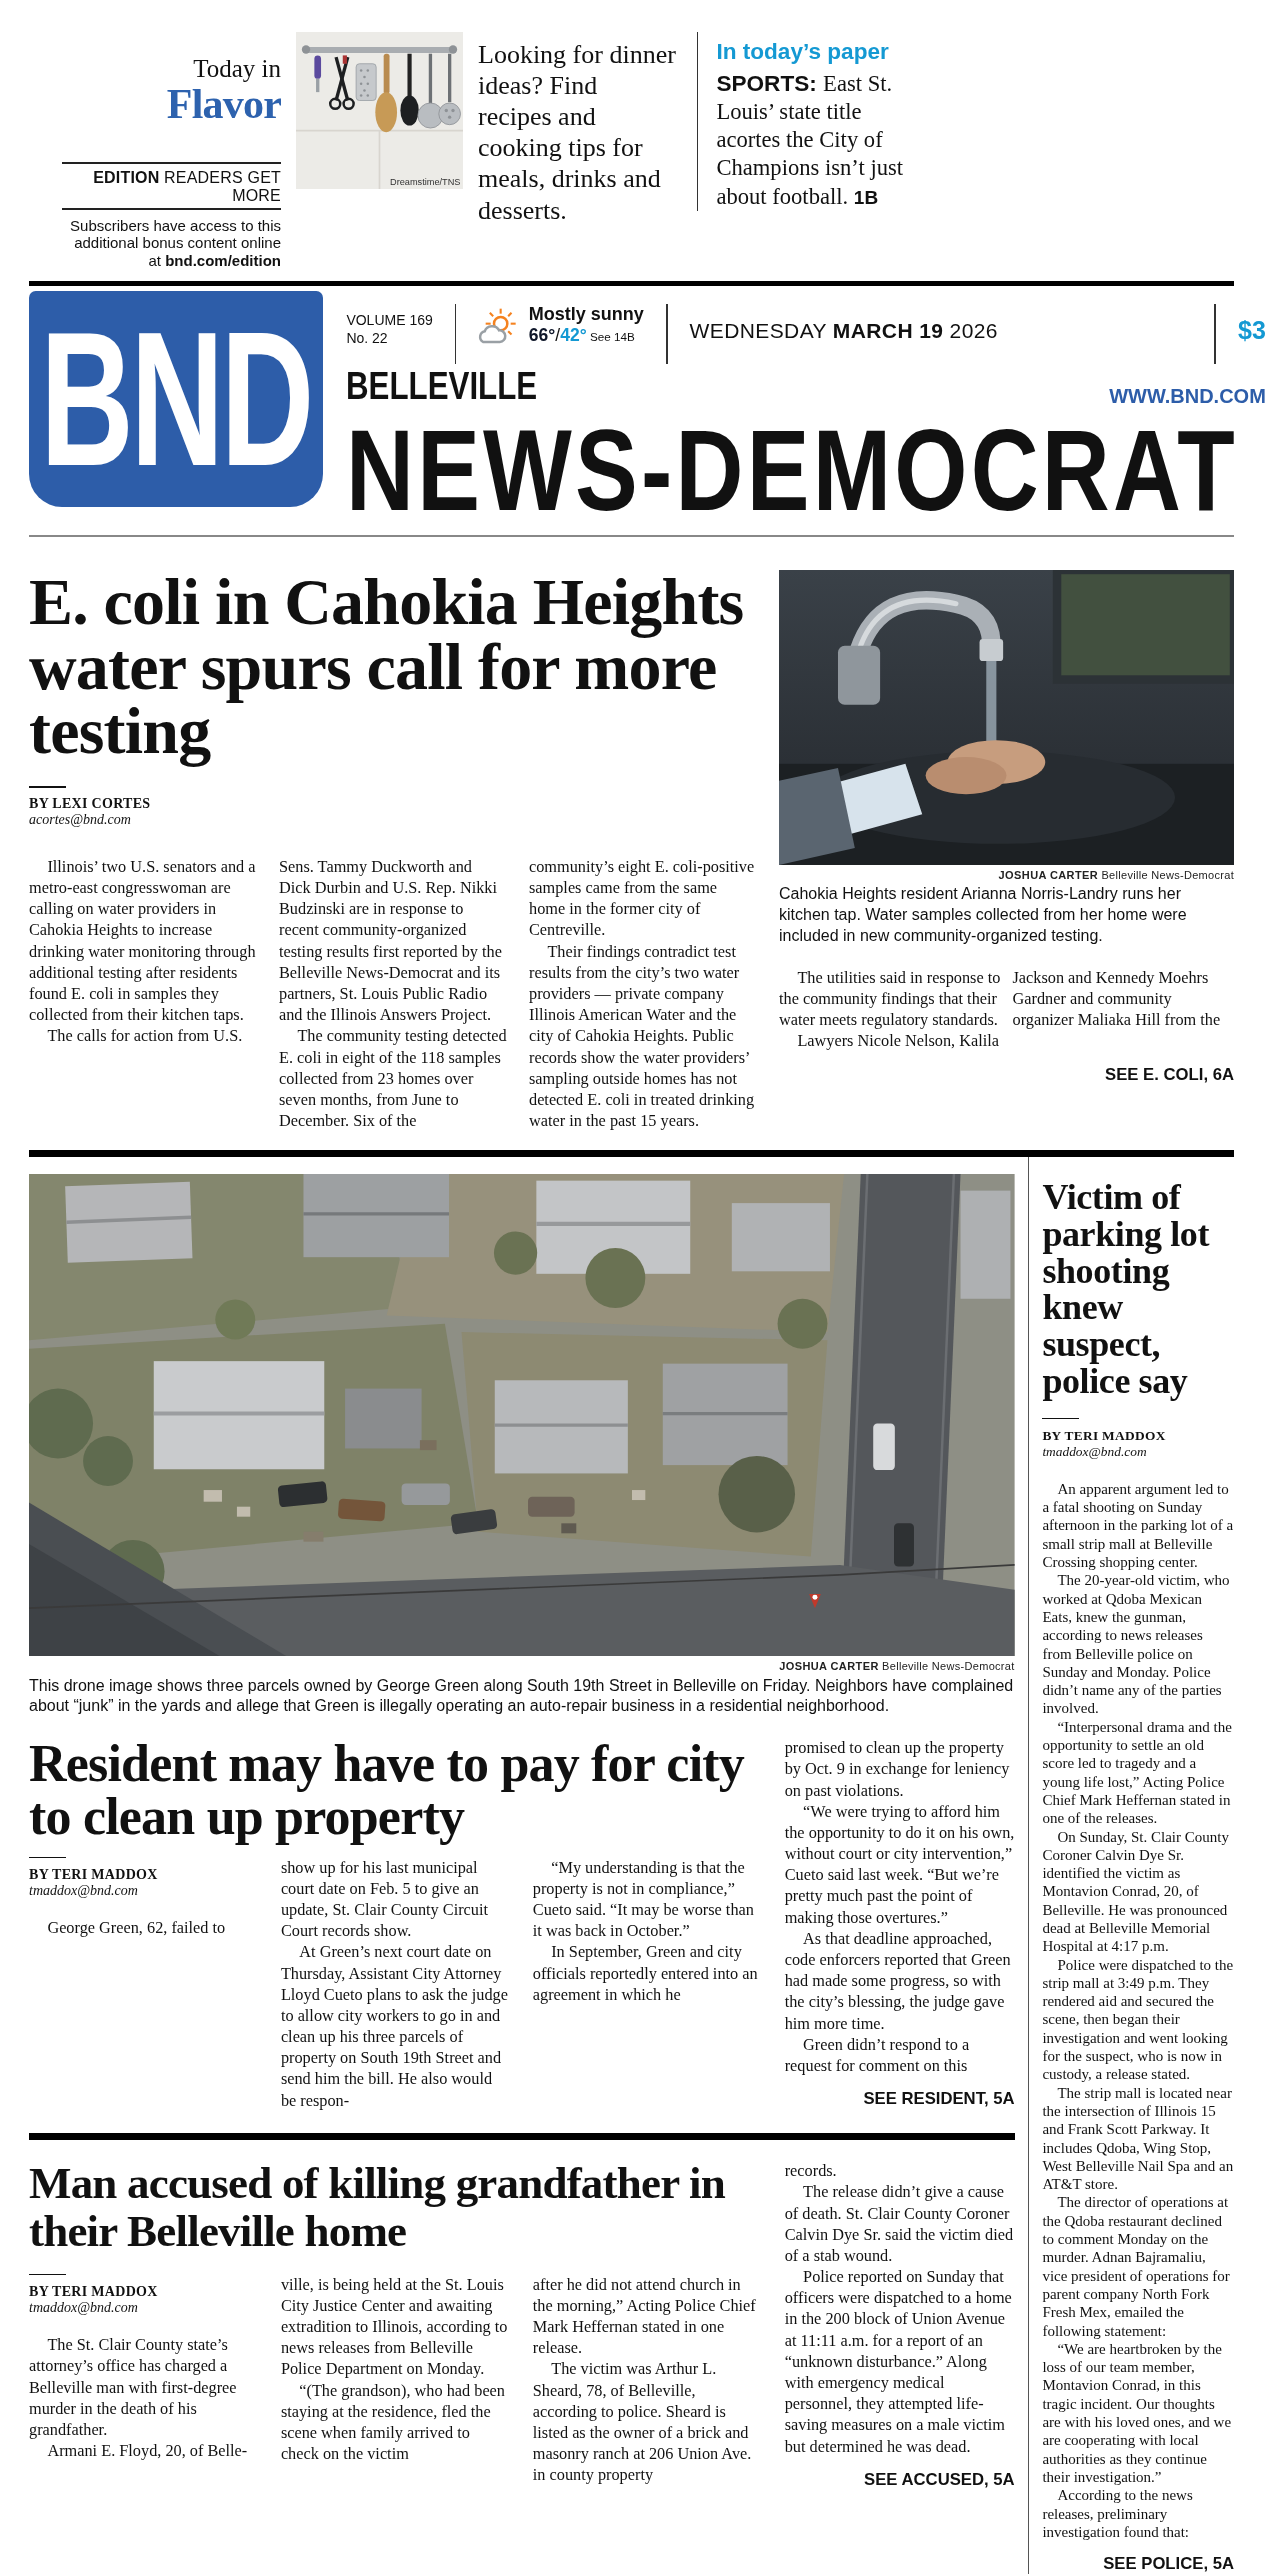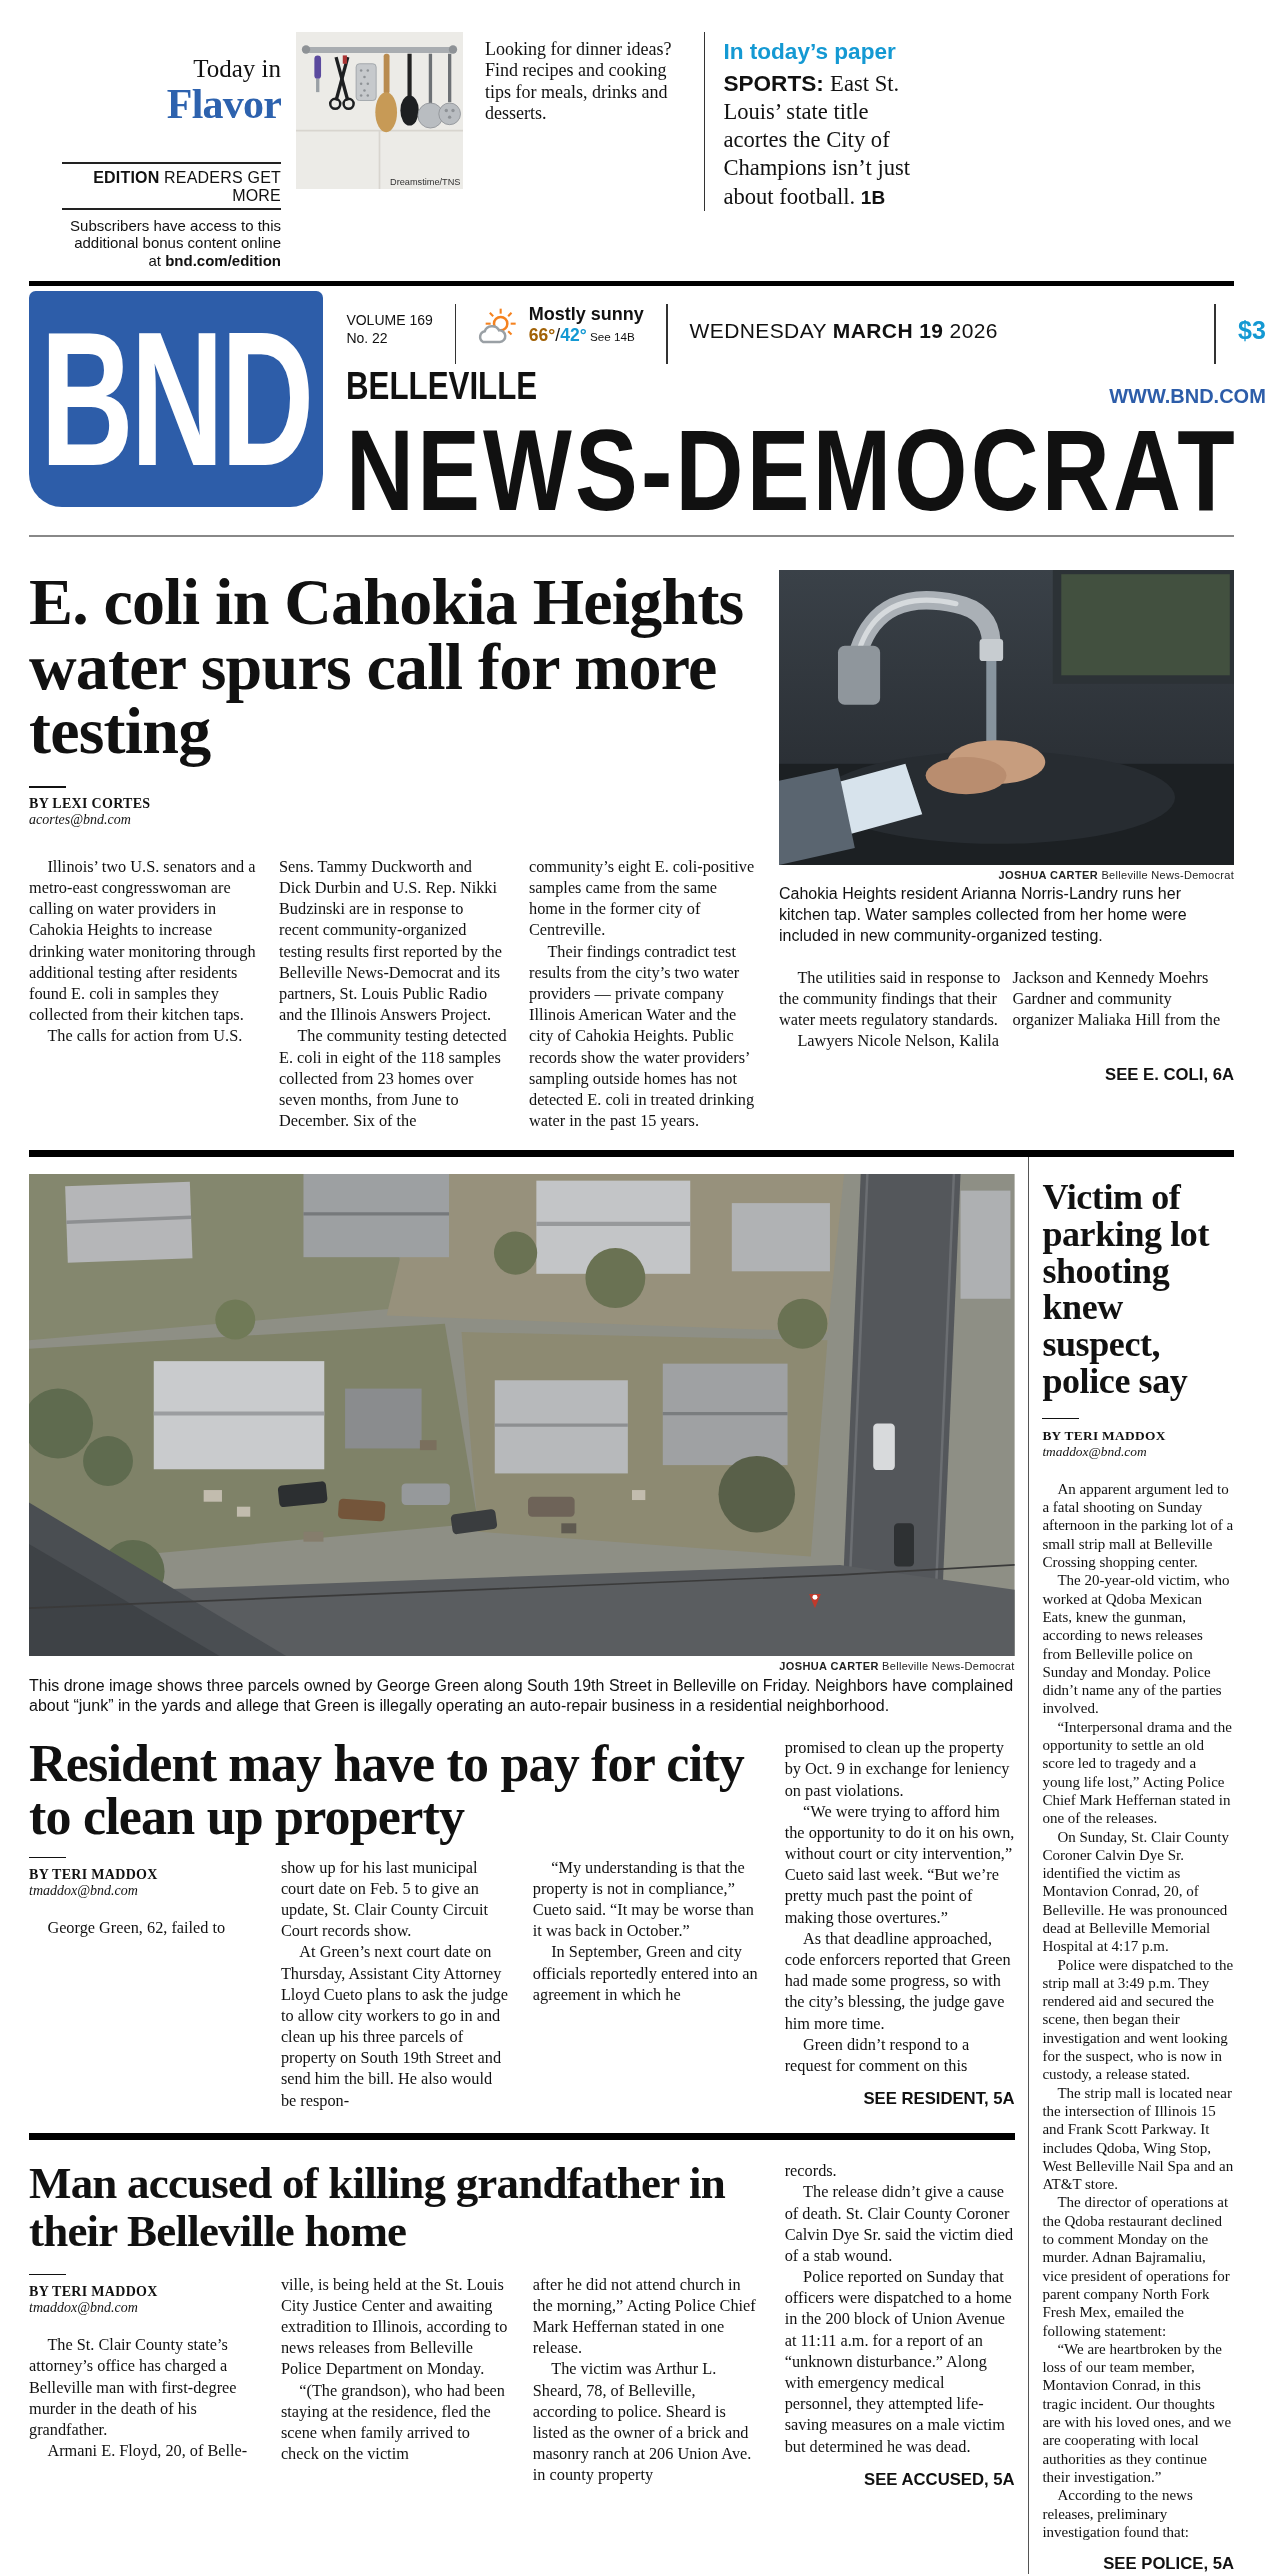--- a/index.html
+++ b/index.html
@@ -15,21 +15,21 @@
   .edition-box { margin-top:37px; }
   .edition-line { border-top:2.5px solid #222; border-bottom:2.5px solid #222; padding:4.2px 0 3.3px;
       font-family:"Liberation Sans", sans-serif; font-size:16px; letter-spacing:0.2px; }
   .edition-line b { font-weight:bold; }
   .edition-sub { margin-top:6.7px; font-family:"Liberation Sans", sans-serif; font-size:15px; line-height:1.18; color:#111; }
   .edition-sub b { font-weight:bold; }
   .promo-photo { width:167px; margin-left:15px; position:relative; }
   .promo-photo svg { display:block; }
   .promo-credit { position:absolute; right:2.5px; bottom:2.5px; font-family:"Liberation Sans", sans-serif;
       font-size:9.2px; color:#333; }
-  .promo-dinner { width:199px; margin-left:22px; font-size:18px; line-height:1.2; padding-top:6.7px; }
+  .promo-dinner { width:199px; margin-left:15px; font-size:26px; line-height:1.2; padding-top:6.7px; }
   .promo-sports { width:226px; margin-left:20px; border-left:1.7px solid #333; padding-left:18.4px; padding-top:6.7px;
       min-height:177px; }
   .itp { font-family:"Liberation Sans", sans-serif; font-weight:bold; font-size:22.6px; color:#1499d3; margin-bottom:5px; }
   .sports-p { font-size:22.6px; line-height:1.25; }
   .sports-p .lbl { font-family:"Liberation Sans", sans-serif; font-weight:bold; }
   .sports-p .pg { font-family:"Liberation Sans", sans-serif; font-weight:bold; font-size:19px; }
 
   
   .mast-rule-top { height:4.2px; background:#000; }
   .masthead { display:flex; padding-top:5px; }
@@ -38,21 +38,21 @@
   .bnd-logo span { font-family:"Liberation Sans", sans-serif; font-weight:bold; color:#fff;
       font-size:127px; letter-spacing:-3.3px; display:inline-block; transform:scale(1.02,1.5); }
   .mast-right { flex:1; padding-left:23.4px; }
   .mast-info { display:flex; align-items:flex-start; padding-top:13.4px; height:77px; }
   .mi-div { width:1.7px; background:#333; height:60px; margin:0 22px; }
   .vol { font-family:"Liberation Sans", sans-serif; font-size:14px; line-height:1.35; padding-top:6.7px; }
   .weather { display:flex; align-items:flex-start; }
   .weather svg { margin-right:8.4px; margin-top:3.3px; }
   .w-label { font-family:"Liberation Sans", sans-serif; font-weight:bold; font-size:18px; }
   .w-temps { font-family:"Liberation Sans", sans-serif; font-size:17.5px; font-weight:bold; }
-  .w-temps .hi { color:#a16207; }
+  .w-temps .hi { color:#0f172a; }
   .w-temps .lo { color:#1499d3; }
   .w-temps .sep { color:#111; font-weight:normal; }
   .w-see { font-family:"Liberation Sans", sans-serif; font-size:11.7px; font-weight:normal; color:#111; }
   .mast-date { font-family:"Liberation Sans", sans-serif; font-size:21px; padding-top:15px; letter-spacing:0.4px; }
   .mast-date b { font-weight:bold; }
   .mast-price { font-family:"Liberation Sans", sans-serif; font-weight:bold; font-size:25px; color:#1499d3; padding-top:11.7px; }
   .mast-city-row { display:flex; justify-content:space-between; align-items:flex-end; margin-top:1.7px; }
   .mast-city { font-family:"Liberation Sans", sans-serif; font-weight:bold; font-size:34px; letter-spacing:0px;
       transform:scale(0.92,1.15); transform-origin:left bottom; }
   .mast-site { font-family:"Liberation Sans", sans-serif; font-weight:bold; font-size:20px; color:#2d5da9; }

